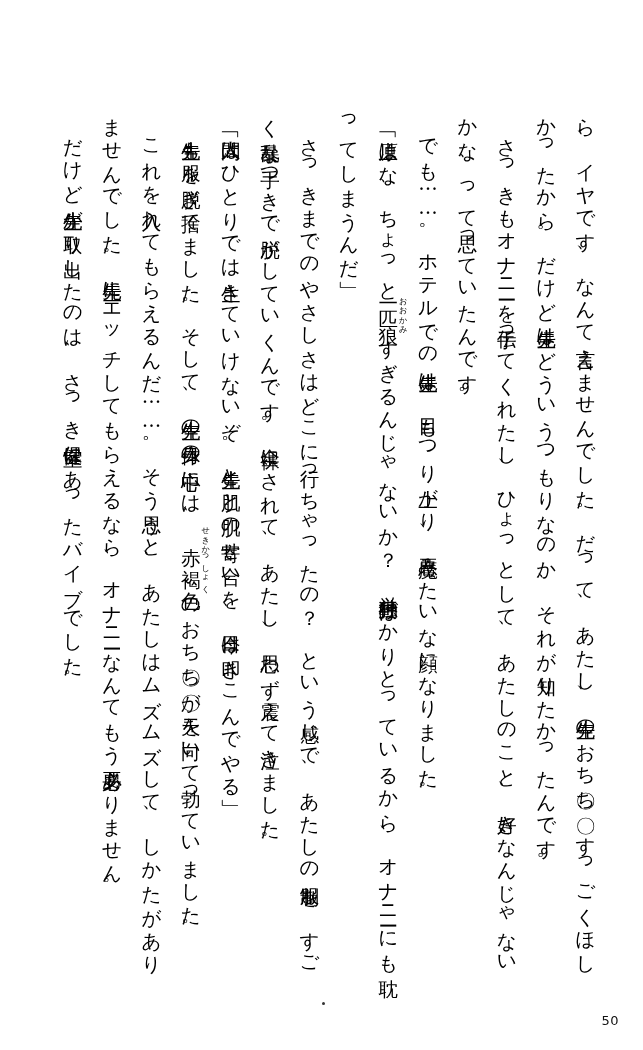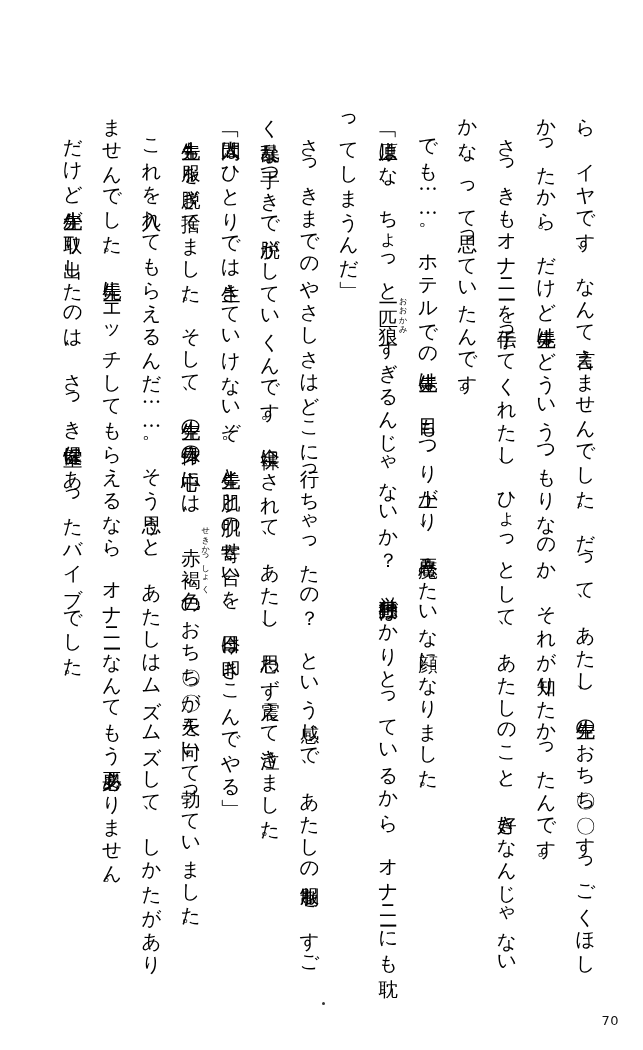--- a/index.html
+++ b/index.html
@@ -94,15 +94,15 @@
     <p>先生も服を脱ぎ捨てました。そして、先生の身体の中心には、<ruby>赤褐色<rt>せきかっしょく</rt></ruby>のおち〇ち〇が天を向いて勃っていました。</p>
 
     <p>これを入れてもらえるんだ……。そう思うと、あたしはムズムズして、しかたがありませんでした。先生にエッチしてもらえるなら、オナニーなんてもう必要ありません。</p>
 
     <p>だけど先生が取り出したのは、さっき保健室にあったバイブでした。</p>
 
   </div>
 
   <div id="page-dot"></div>
 
-  <div id="page-number">70</div>
+  <div id="page-number">50</div>
 
 </div>
 
 </body></html>

